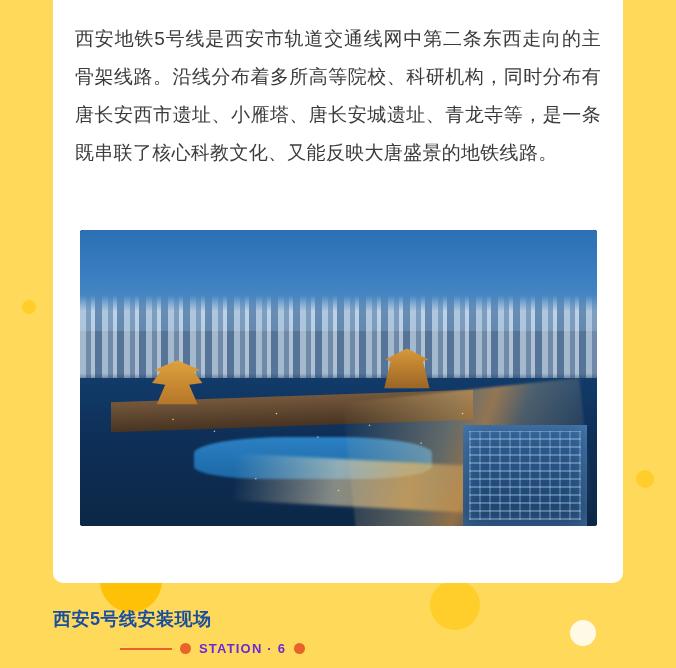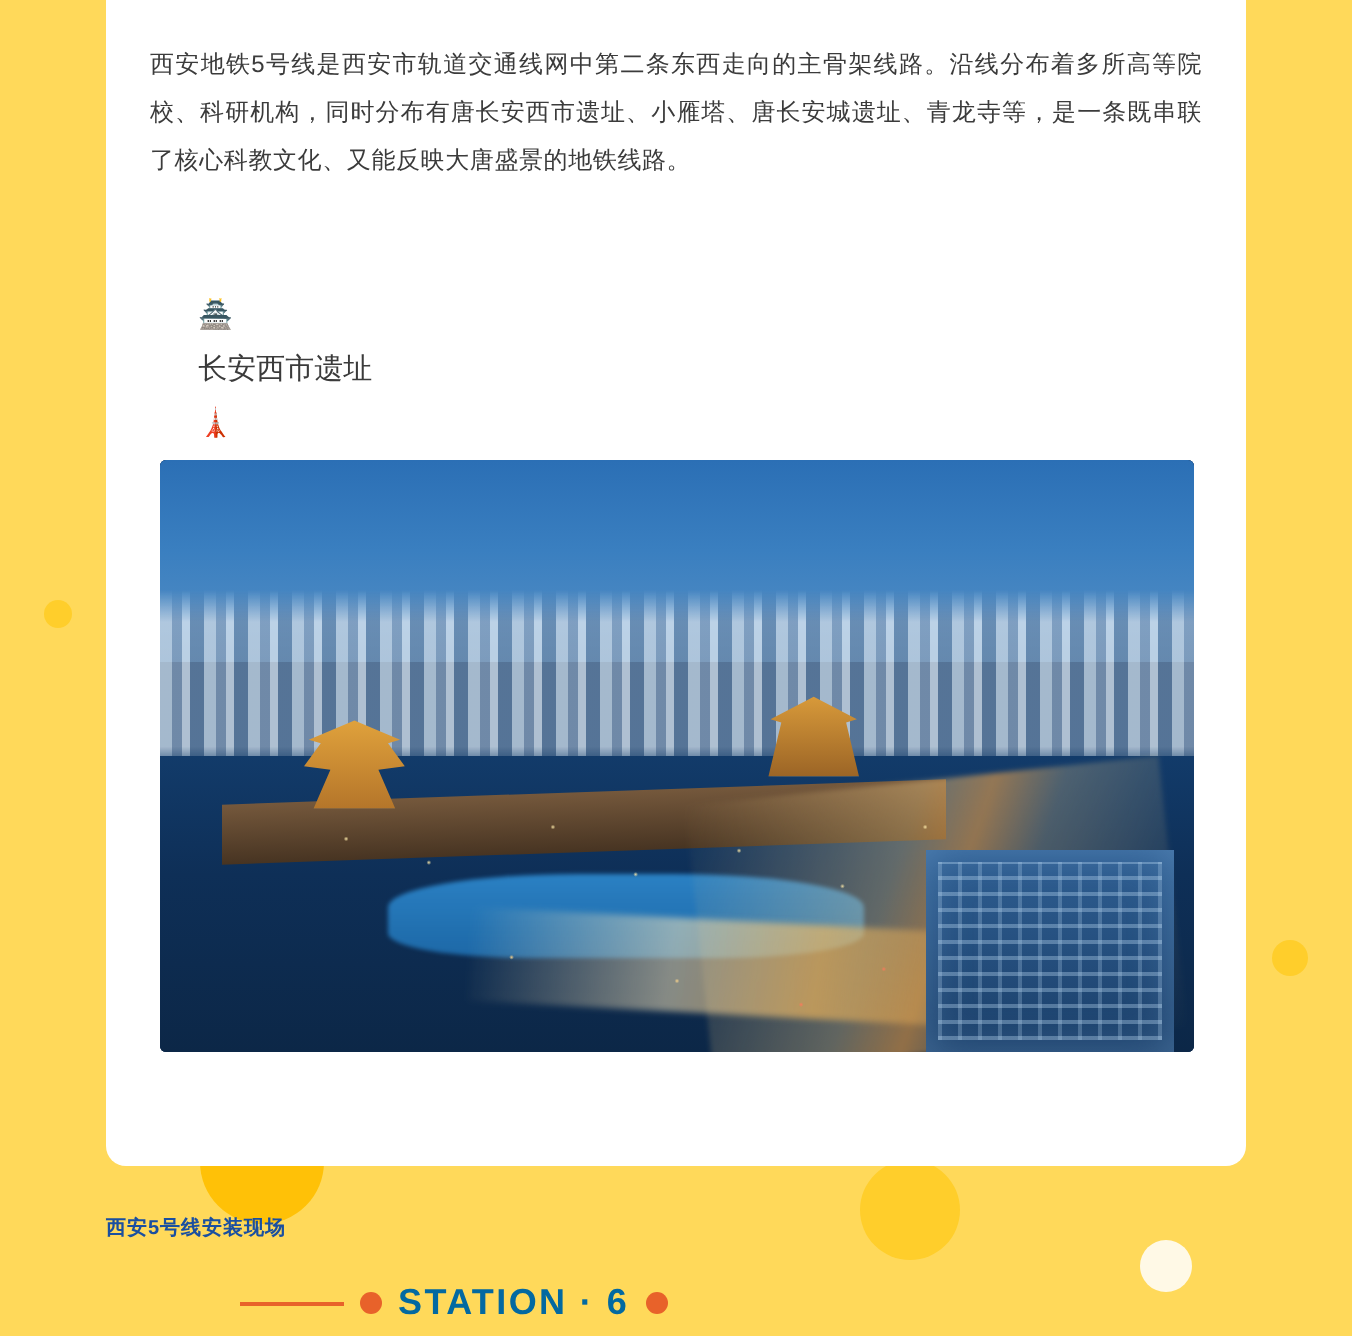--- a/index.html
+++ b/index.html
@@ -34,21 +34,21 @@
     top: 0;
     width: 570px;
     height: 583px;
     background: #FFFFFF;
     border-radius: 0 0 10px 10px;
     box-sizing: border-box;
     padding: 20px 22px 0 22px;
   }
 
   .body-text {
-    font-size: 12px;
+    font-size: 19px;
     line-height: 2.0;
     color: #3b3b3b;
     text-align: justify;
     margin: 0;
     letter-spacing: 0.3px;
   }
 
   .spots {
     margin-top: 26px;
     font-size: 14.5px;
@@ -181,21 +181,21 @@
     position: absolute;
     left: 0;
     top: 583px;
     width: 676px;
     height: 85px;
   }
   .section-title {
     position: absolute;
     left: 53px;
     top: 24px;
-    font-size: 10px;
+    font-size: 18px;
     font-weight: bold;
     color: #1a4fa0;
     letter-spacing: 0.5px;
   }
   .station-bar {
     position: absolute;
     left: 120px;
     top: 58px;
     display: flex;
     align-items: center;
@@ -206,23 +206,23 @@
     height: 2px;
     background: #E8622A;
   }
   .dot {
     width: 11px;
     height: 11px;
     border-radius: 50%;
     background: #E8622A;
   }
   .station-label {
-    font-size: 18px;
+    font-size: 13px;
     font-weight: bold;
-    color: #0369a1;
+    color: #6d28d9;
     letter-spacing: 1.2px;
   }
 </style>
 </head>
 <body>
 
 <div class="deco-circle deco-c1"></div>
 <div class="deco-circle deco-c2"></div>
 <div class="deco-circle deco-c3"></div>
 <div class="deco-circle deco-c4"></div>

